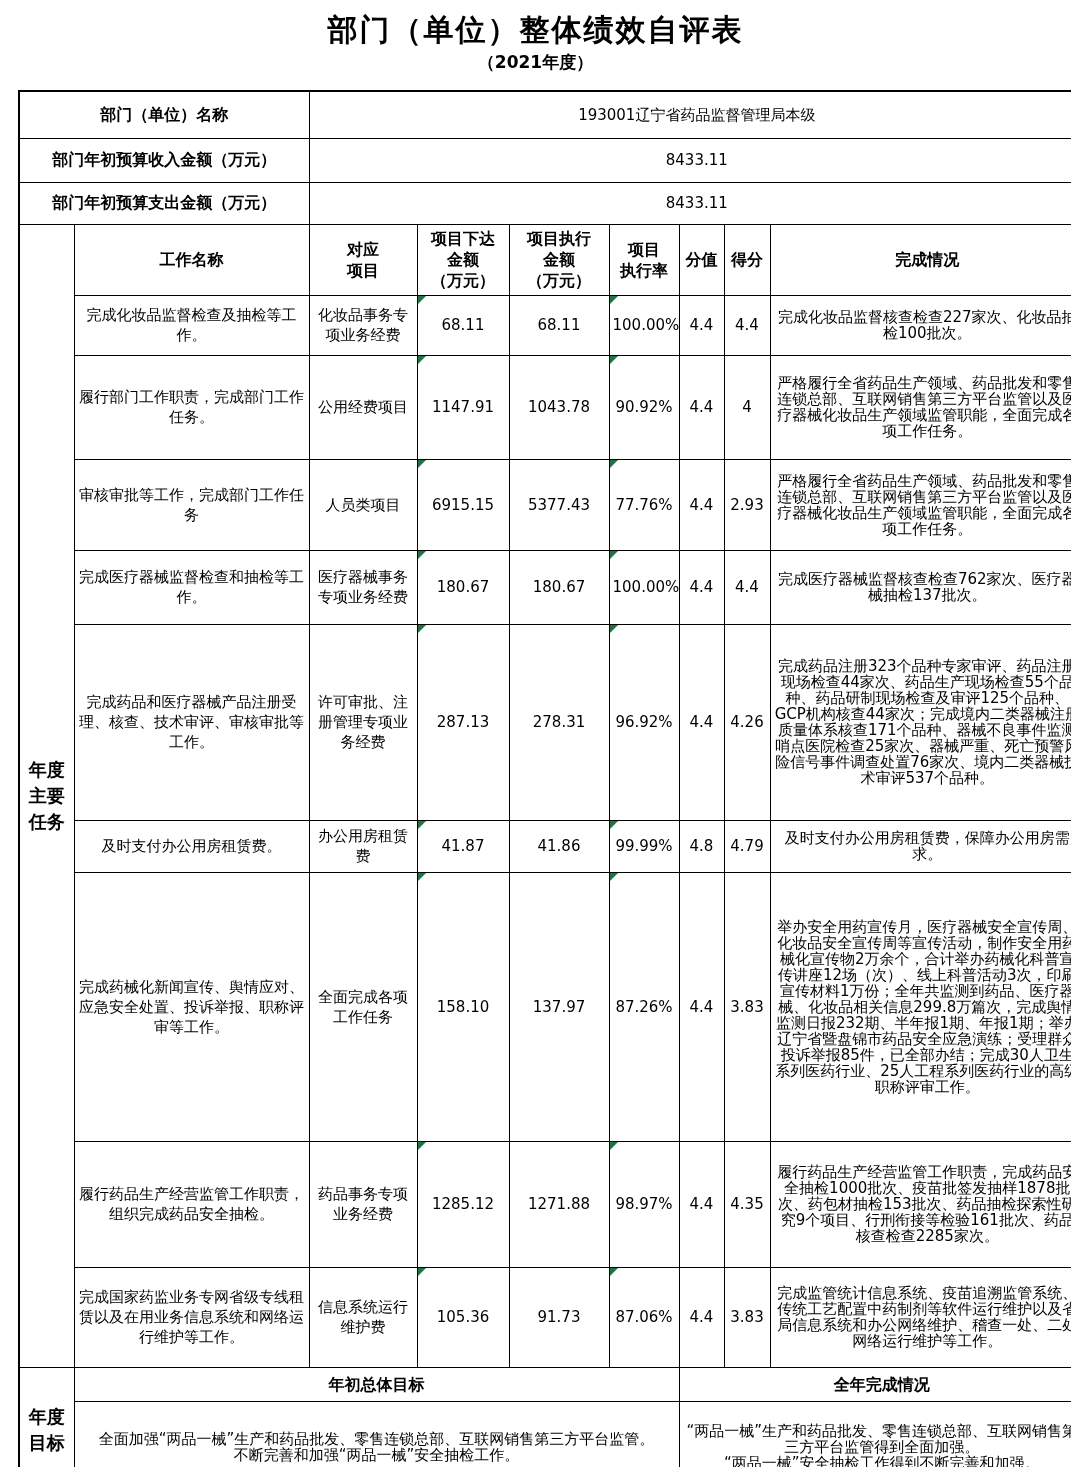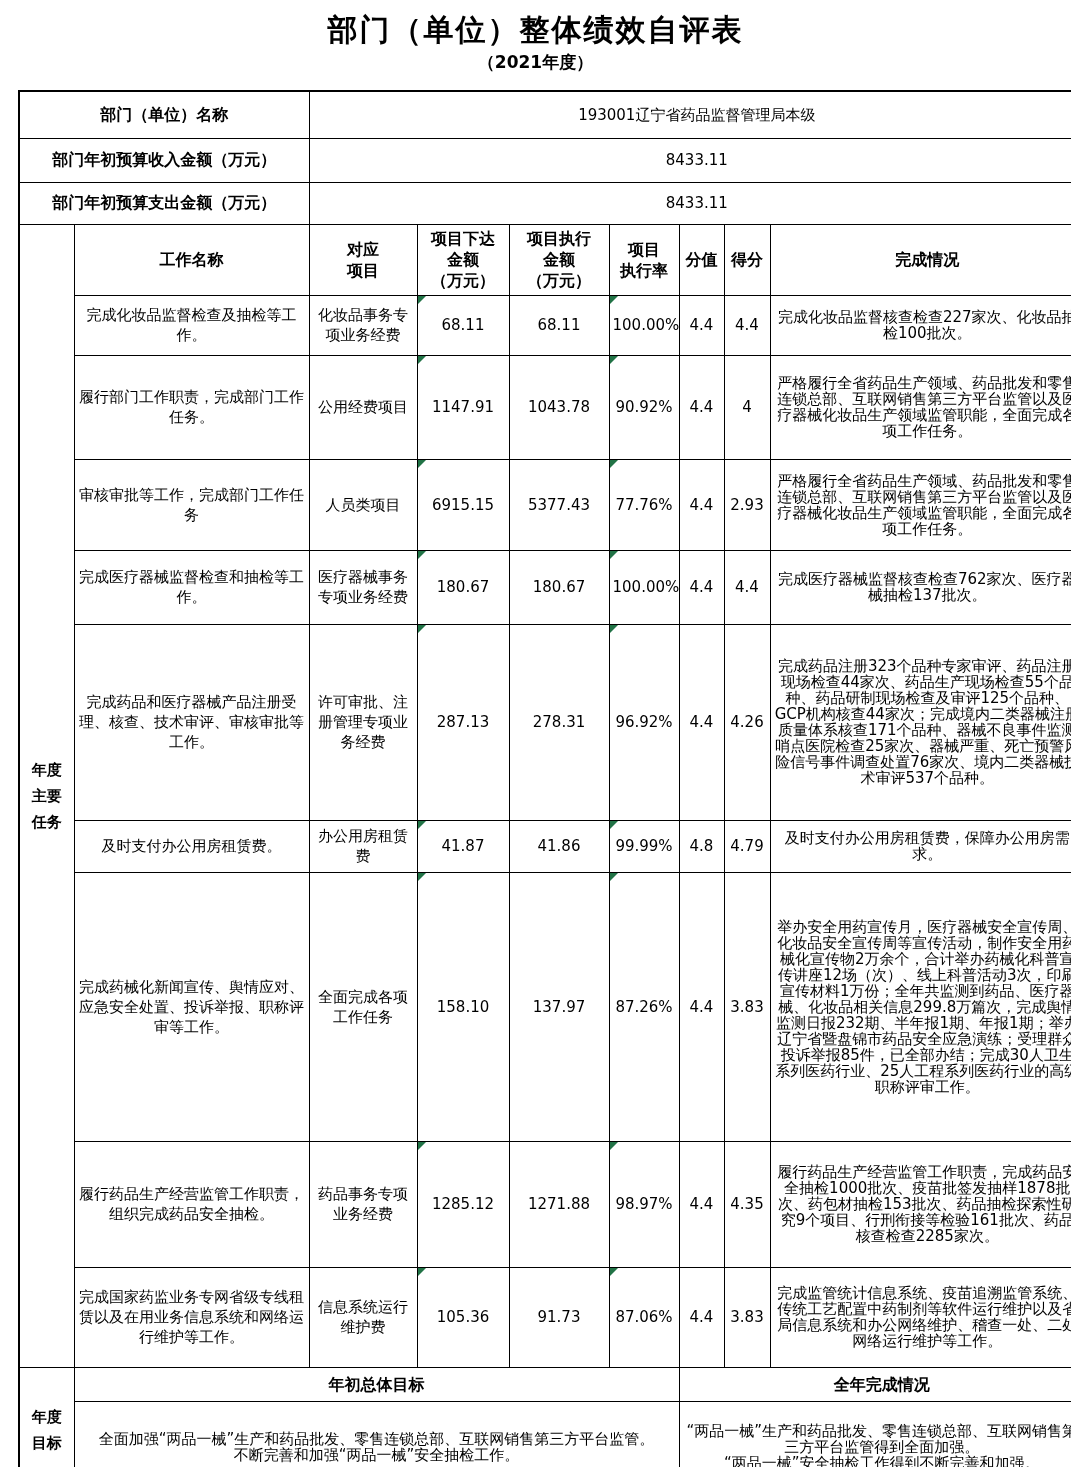--- a/index.html
+++ b/index.html
@@ -39,21 +39,21 @@
     text-align: center;
     vertical-align: middle;
     padding: 1px 3px;
     font-size: 15px;
     line-height: 20px;
     overflow: hidden;
     position: relative;
   }
   .pre { white-space: pre-line; }
   .hdr { font-size: 16px; font-weight: bold; line-height: 21px; }
-  .group-label { font-size: 15px; font-weight: bold; line-height: 26px; white-space: pre-line; text-align: center; }
+  .group-label { font-size: 18px; font-weight: bold; line-height: 26px; white-space: pre-line; text-align: center; }
   .info-label { font-size: 16px; font-weight: bold; }
   .info-value { font-size: 15px; }
   .num { font-size: 15px; }
   .completion { line-height: 16px; }
   
   .tri {
     position: absolute;
     top: 0; left: 0;
     width: 0; height: 0;
     border-top: 8px solid var(--flag, #217346);

